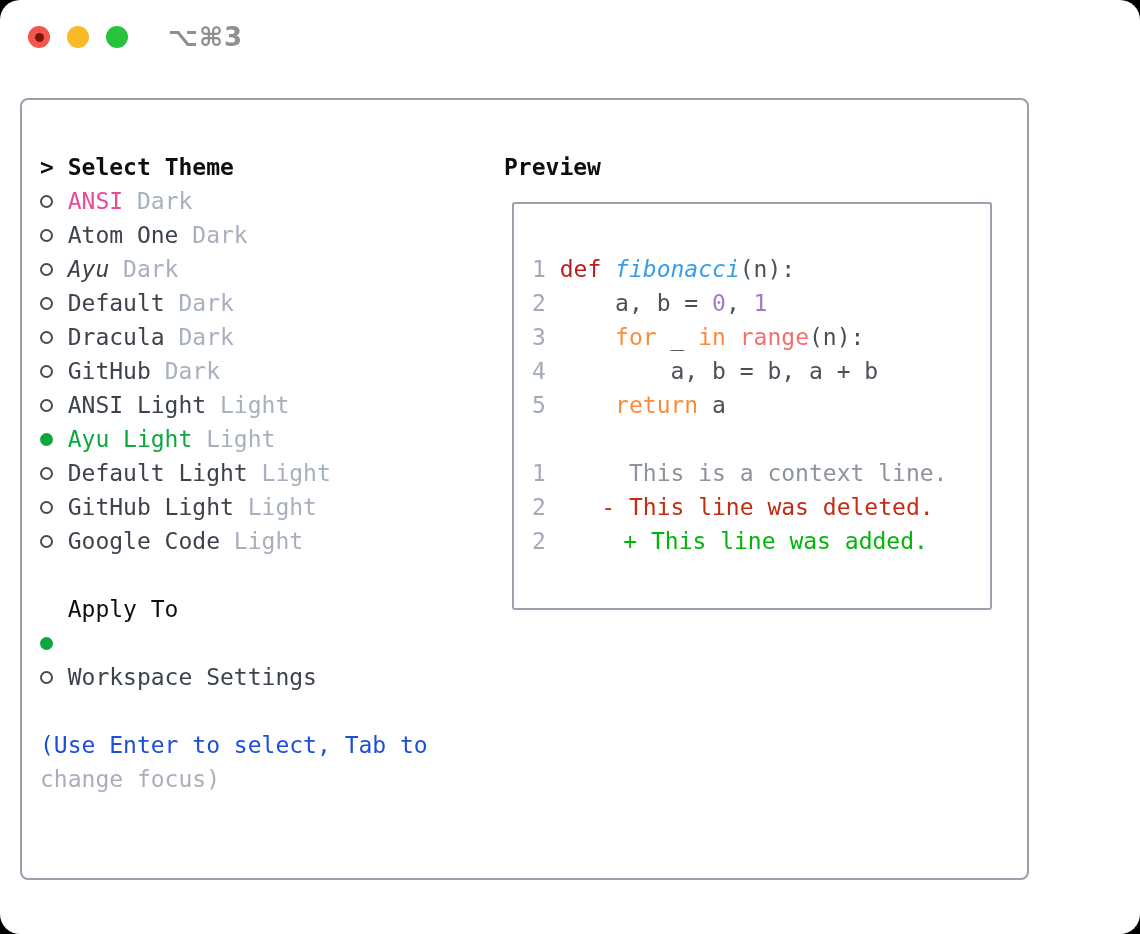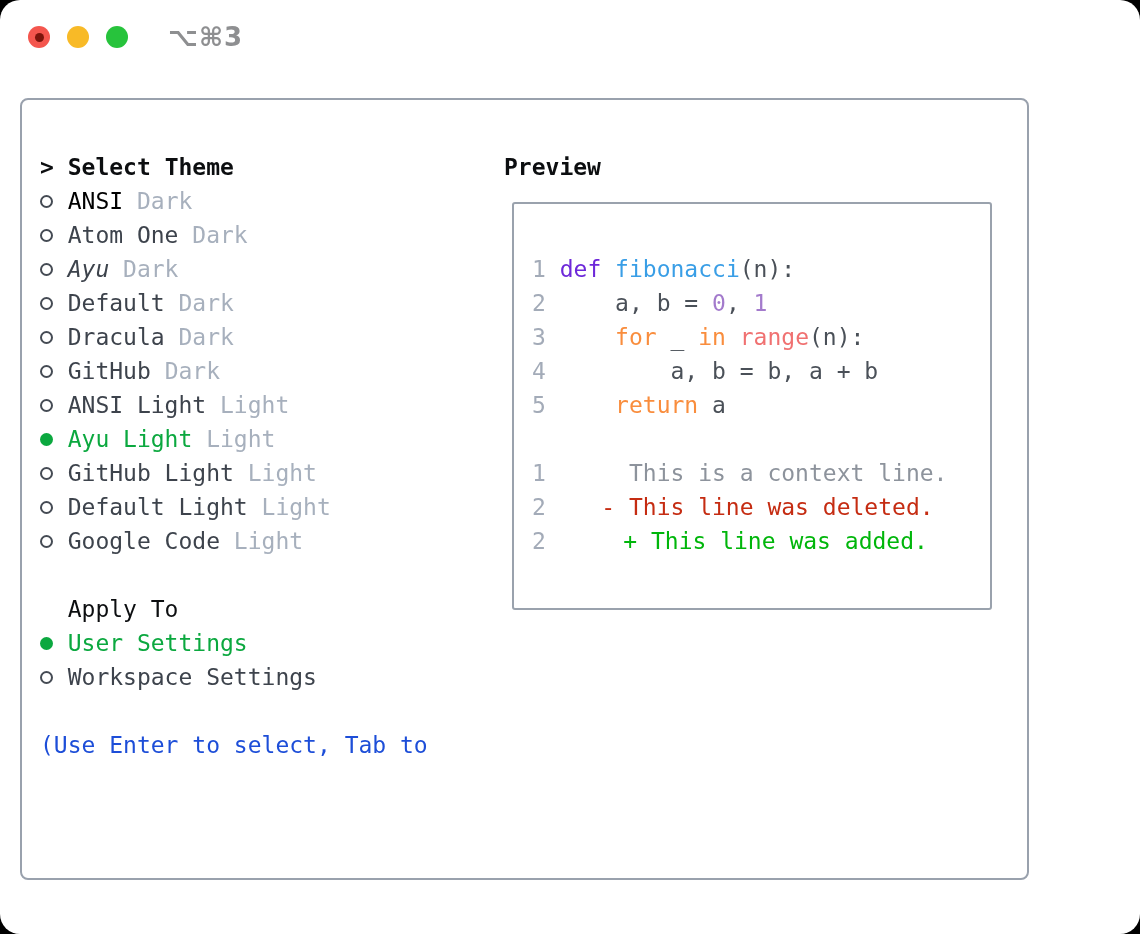--- a/index.html
+++ b/index.html
@@ -50,43 +50,44 @@
   <div class="traffic close">
     <span class="close-dot"></span>
   </div>
   <div class="traffic min"></div>
   <div class="traffic zoom"></div>
   <div class="win-title">⌥⌘3</div>
 
   <div class="panel">
     <div id="theme-list">
         <div class="row"><span class="bold" style="color: rgb(12, 14, 16);">&gt; </span><span class="bold" style="color: rgb(12, 14, 16);">Select Theme</span></div>
-        <div class="row"><span class="marker open" style="--accent: #0ba83f;"></span><span style="color: #000000;"> ANSI</span><span style="color: rgb(167, 176, 189);"> Dark</span></div>
+        <div class="row"><span class="marker open" style="--accent: #0ba83f;"></span><span style="color: #ec4899;"> ANSI</span><span style="color: rgb(167, 176, 189);"> Dark</span></div>
         <div class="row"><span class="marker open" style="--accent: #0ba83f;"></span><span style="color: rgb(61, 67, 76);"> Atom One</span><span style="color: rgb(167, 176, 189);"> Dark</span></div>
         <div class="row"><span class="marker open" style="--accent: #0ba83f;"></span><span style="color: rgb(61, 67, 76); font-style: italic;"> Ayu</span><span style="color: rgb(167, 176, 189);"> Dark</span></div>
         <div class="row"><span class="marker open" style="--accent: #0ba83f;"></span><span style="color: rgb(61, 67, 76);"> Default</span><span style="color: rgb(167, 176, 189);"> Dark</span></div>
         <div class="row"><span class="marker open" style="--accent: #0ba83f;"></span><span style="color: rgb(61, 67, 76);"> Dracula</span><span style="color: rgb(167, 176, 189);"> Dark</span></div>
         <div class="row"><span class="marker open" style="--accent: #0ba83f;"></span><span style="color: rgb(61, 67, 76);"> GitHub</span><span style="color: rgb(167, 176, 189);"> Dark</span></div>
         <div class="row"><span class="marker open" style="--accent: #0ba83f;"></span><span style="color: rgb(61, 67, 76);"> ANSI Light</span><span style="color: rgb(167, 176, 189);"> Light</span></div>
         <div class="row"><span class="marker filled" style="--accent: #0ba83f;"></span><span style="color: rgb(11, 168, 63);"> Ayu Light</span><span style="color: rgb(167, 176, 189);"> Light</span></div>
+        <div class="row"><span class="marker open" style="--accent: #0ba83f;"></span><span style="color: rgb(61, 67, 76);"> Default Light</span><span style="color: rgb(167, 176, 189);"> Light</span></div>
         <div class="row"><span class="marker open" style="--accent: #0ba83f;"></span><span style="color: rgb(61, 67, 76);"> GitHub Light</span><span style="color: rgb(167, 176, 189);"> Light</span></div>
-        <div class="row"><span class="marker open" style="--accent: #0ba83f;"></span><span style="color: rgb(61, 67, 76);"> Default Light</span><span style="color: rgb(167, 176, 189);"> Light</span></div>
         <div class="row"><span class="marker open" style="--accent: #0ba83f;"></span><span style="color: rgb(61, 67, 76);"> Google Code</span><span style="color: rgb(167, 176, 189);"> Light</span></div>
         <div class="spacer"></div>
         <div class="row"><span style="color: rgb(12, 14, 16);">  Apply To</span></div>
-        <div class="row"><span class="marker filled" style="--accent: #0ba83f;"></span><span style="color: rgb(11, 168, 63);"> User Settings</span></div>
+        <div class="row"><span class="marker filled" style="--accent: #0ba83f;"></span></div>
         <div class="row"><span class="marker open" style="--accent: #0ba83f;"></span><span style="color: rgb(61, 67, 76);"> Workspace Settings</span></div>
         <div class="spacer"></div>
         <div class="row"><span style="color: #1d4ed8;">(Use Enter to select, Tab to</span></div>
+        <div class="row"><span style="color: rgb(169, 174, 185);">change focus)</span></div>
       </div>
 
     <div id="preview-header">Preview</div>
     <div id="preview-box">
       <div id="preview-code">
-          <div class="row"><span style="color: rgb(163, 171, 184);">1 </span><span style="color: #6d28d9;">def</span><span style="color: rgb(74, 80, 88);"> </span><span style="color: rgb(57, 158, 230);">fibonacci</span><span style="color: rgb(74, 80, 88);">(n):</span></div>
+          <div class="row"><span style="color: rgb(163, 171, 184);">1 </span><span style="color: #b91c1c;">def</span><span style="color: rgb(74, 80, 88);"> </span><span style="color: rgb(57, 158, 230); font-style: italic;">fibonacci</span><span style="color: rgb(74, 80, 88);">(n):</span></div>
           <div class="row"><span style="color: rgb(163, 171, 184);">2 </span><span style="color: rgb(74, 80, 88);">    a, b = </span><span style="color: rgb(163, 122, 204);">0</span><span style="color: rgb(74, 80, 88);">, </span><span style="color: rgb(163, 122, 204);">1</span></div>
           <div class="row"><span style="color: rgb(163, 171, 184);">3 </span><span style="color: rgb(74, 80, 88);">    </span><span style="color: rgb(249, 141, 61);">for</span><span style="color: rgb(74, 80, 88);"> _ </span><span style="color: rgb(249, 141, 61);">in</span><span style="color: rgb(74, 80, 88);"> </span><span style="color: rgb(240, 113, 113);">range</span><span style="color: rgb(74, 80, 88);">(n):</span></div>
           <div class="row"><span style="color: rgb(163, 171, 184);">4 </span><span style="color: rgb(74, 80, 88);">        a, b = b, a + b</span></div>
           <div class="row"><span style="color: rgb(163, 171, 184);">5 </span><span style="color: rgb(74, 80, 88);">    </span><span style="color: rgb(249, 141, 61);">return</span><span style="color: rgb(74, 80, 88);"> a</span></div>
           <div class="row"></div>
           <div class="row"><span style="color: rgb(163, 171, 184);">1 </span><span style="color: rgb(141, 147, 156);">     This is a context line.</span></div>
           <div class="row"><span style="color: rgb(163, 171, 184);">2 </span><span style="color: rgb(74, 80, 88);">   </span><span style="color: rgb(197, 44, 18);">- This line was deleted.</span></div>
           <div class="row"><span style="color: rgb(163, 171, 184);">2 </span><span style="color: rgb(74, 80, 88);">   </span><span style="color: rgb(0, 182, 11); margin-left: 22px;">+ This line was added.</span></div>
         </div>
     </div>

